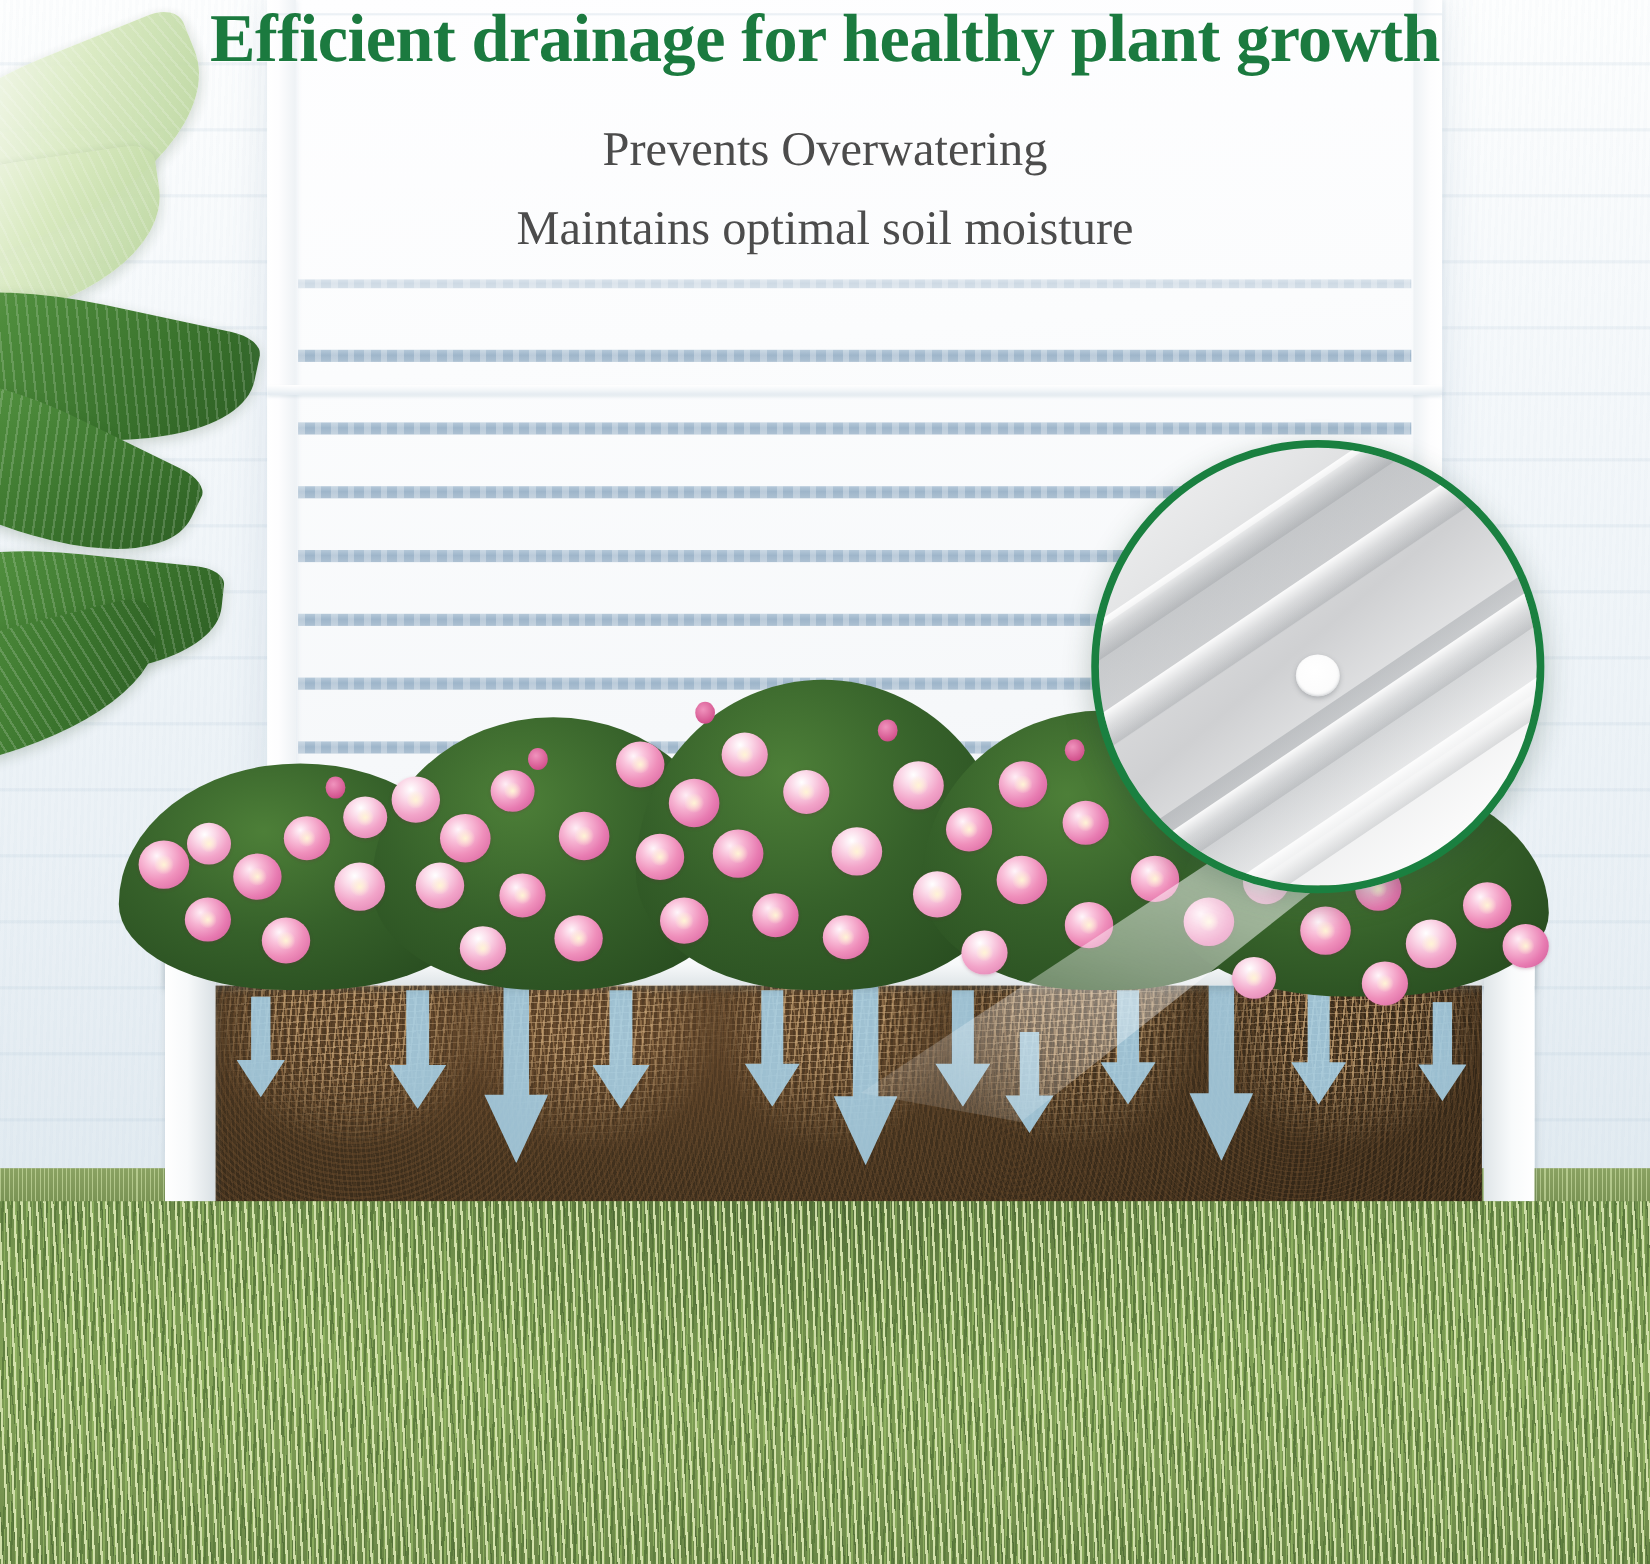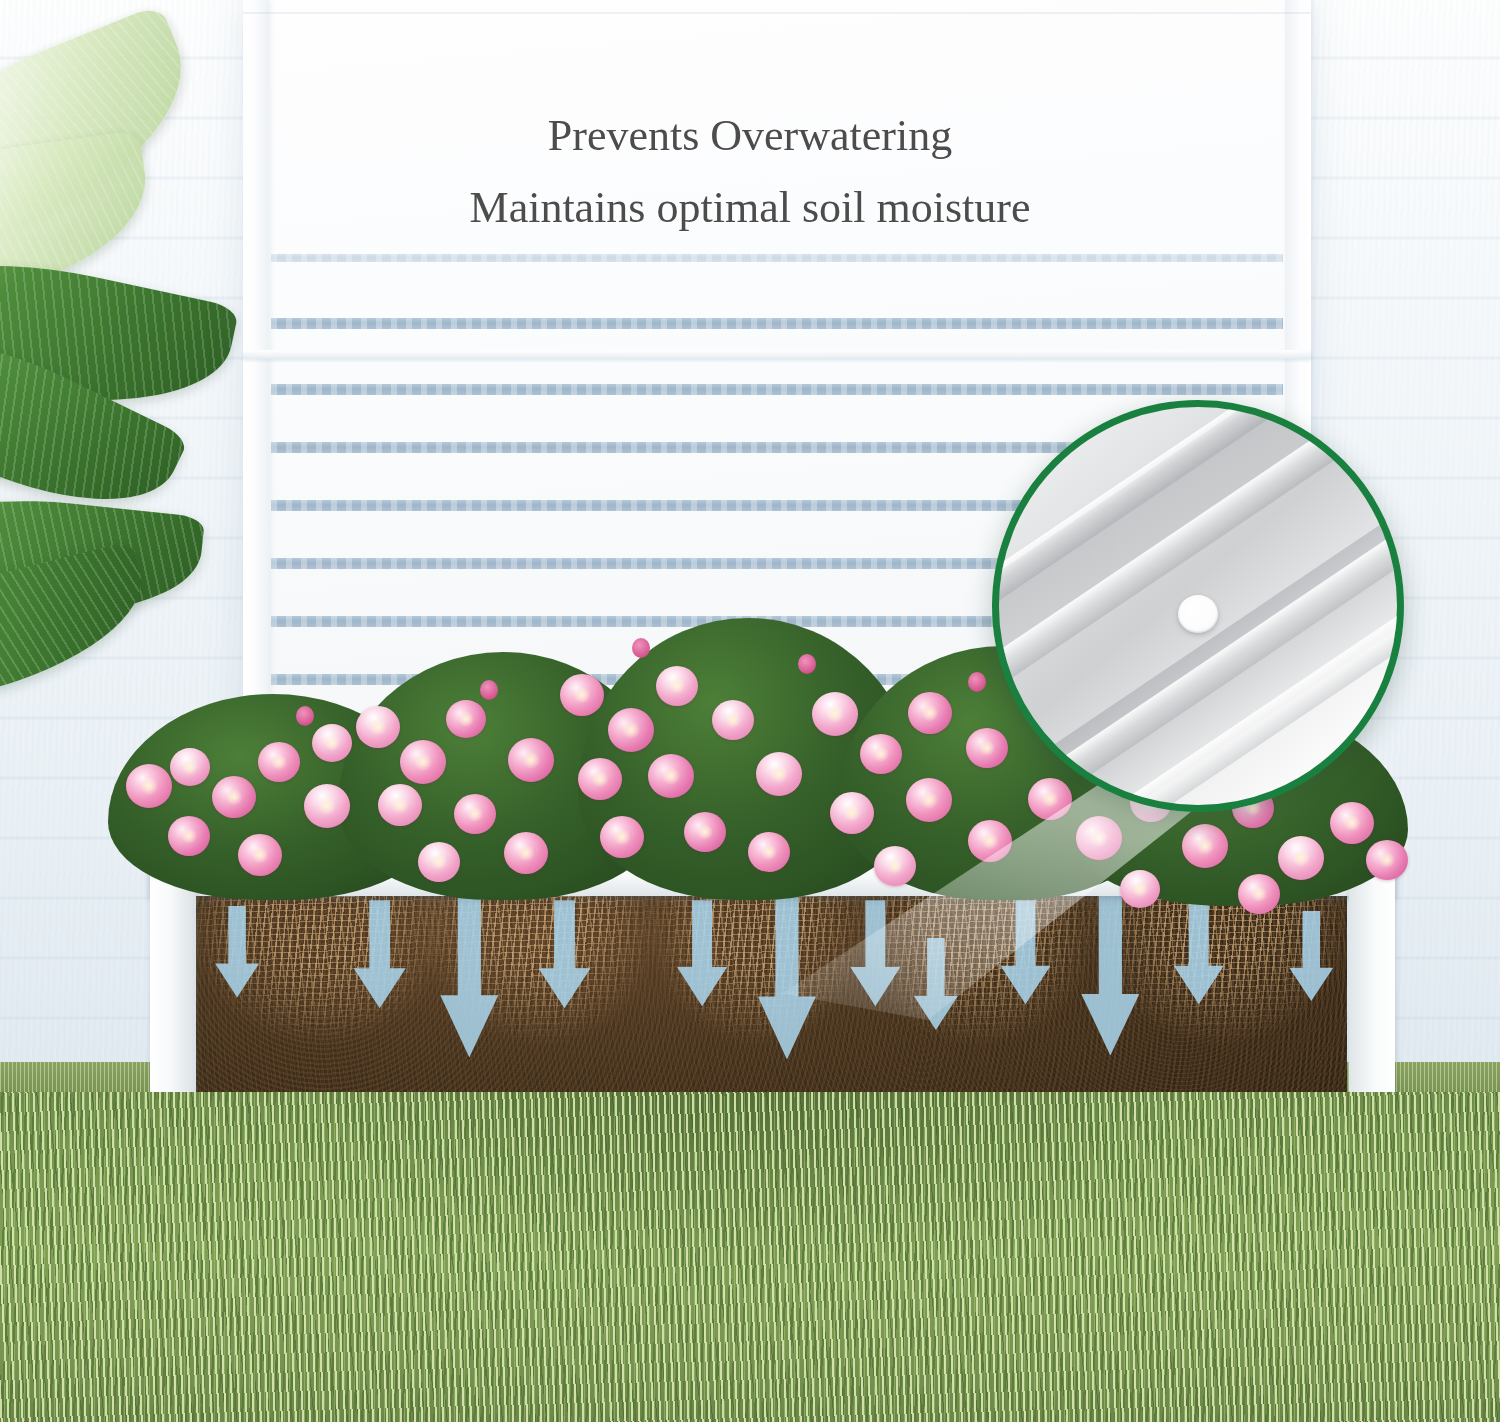--- a/index.html
+++ b/index.html
@@ -397,16 +397,17 @@
     <div class="mag-ridge" style="top:262px;"></div>
     <div class="mag-ridge" style="top:346px;"></div>
     <div class="drain-hole"></div>
   </div>
 
   <div class="lawn">
     <div class="lawn-shade"></div>
     <div class="lawn-blades"></div>
   </div>
 
+  <div class="title">Efficient drainage for healthy plant growth</div>
   <div class="sub sub1">Prevents Overwatering</div>
   <div class="sub sub2">Maintains optimal soil moisture</div>
 
 </div>
 
 </body></html>

